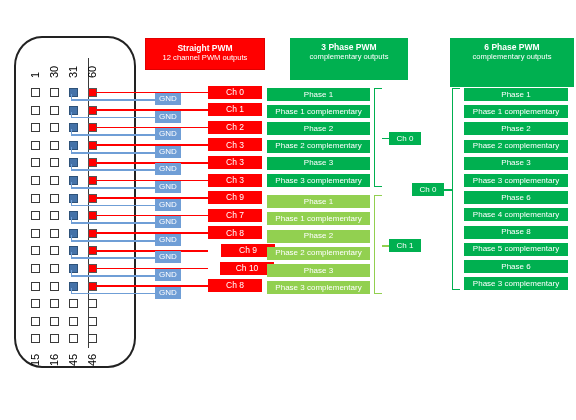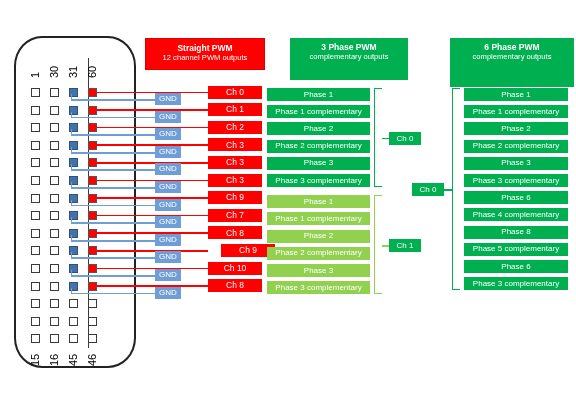--- a/index.html
+++ b/index.html
@@ -217,21 +217,21 @@
     <div class="abs chip chip-ch" style="left: 208px; top: 85.5px;">Ch 0</div>
     <div class="abs chip chip-ch" style="left: 208px; top: 103.1px;">Ch 1</div>
     <div class="abs chip chip-ch" style="left: 208px; top: 120.7px;">Ch 2</div>
     <div class="abs chip chip-ch" style="left: 208px; top: 138.3px;">Ch 3</div>
     <div class="abs chip chip-ch" style="left: 208px; top: 155.9px;">Ch 3</div>
     <div class="abs chip chip-ch" style="left: 208px; top: 173.5px;">Ch 3</div>
     <div class="abs chip chip-ch" style="left: 208px; top: 191.1px;">Ch 9</div>
     <div class="abs chip chip-ch" style="left: 208px; top: 208.7px;">Ch 7</div>
     <div class="abs chip chip-ch" style="left: 208px; top: 226.3px;">Ch 8</div>
     <div class="abs chip chip-ch" style="left: 221px; top: 243.9px;">Ch 9</div>
-    <div class="abs chip chip-ch" style="left: 208px; top: 261.5px;">Ch 10</div>
+    <div class="abs chip chip-ch" style="left: 220px; top: 261.5px;">Ch 10</div>
     <div class="abs chip chip-ch" style="left: 208px; top: 279.1px;">Ch 8</div>
     <div class="abs chip chip-gnd" style="left: 155px; top: 93px;">GND</div>
     <div class="abs chip chip-gnd" style="left: 155px; top: 110.6px;">GND</div>
     <div class="abs chip chip-gnd" style="left: 155px; top: 128.2px;">GND</div>
     <div class="abs chip chip-gnd" style="left: 155px; top: 145.8px;">GND</div>
     <div class="abs chip chip-gnd" style="left: 155px; top: 163.4px;">GND</div>
     <div class="abs chip chip-gnd" style="left: 155px; top: 181px;">GND</div>
     <div class="abs chip chip-gnd" style="left: 155px; top: 198.6px;">GND</div>
     <div class="abs chip chip-gnd" style="left: 155px; top: 216.2px;">GND</div>
     <div class="abs chip chip-gnd" style="left: 155px; top: 233.8px;">GND</div>

